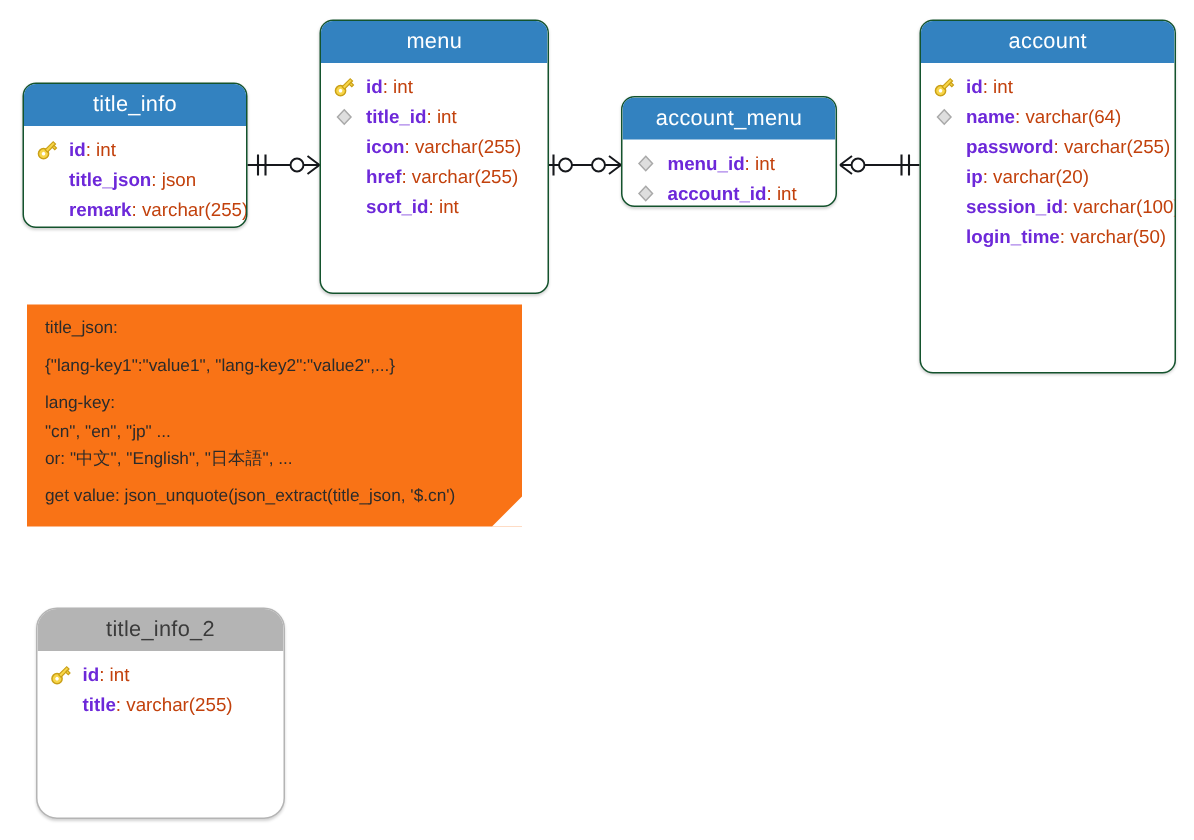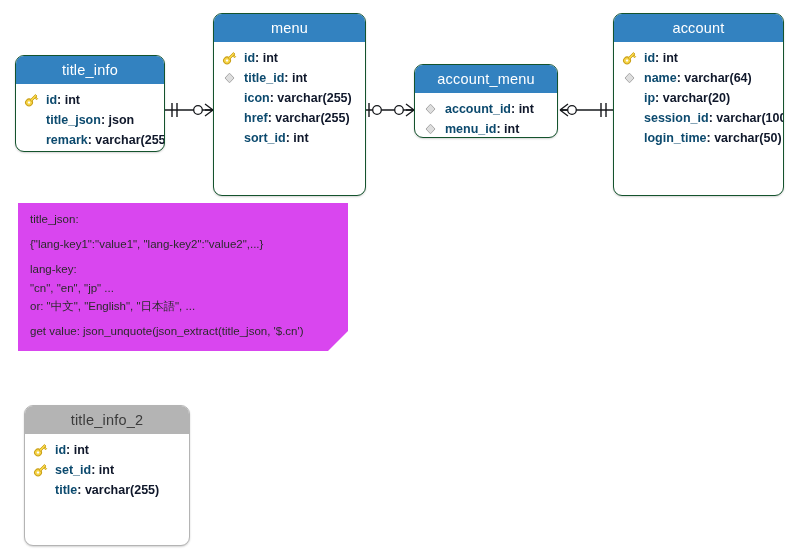--- a/index.html
+++ b/index.html
@@ -13,38 +13,38 @@
   .entity{
     position:absolute;background:#ffffff;border:1px solid #14532d;border-radius:9px;
     box-sizing:border-box;overflow:hidden;
     box-shadow:0 1px 2px rgba(0,0,0,.18);
   }
   .entity .ehead{
     background:#3382c0;color:#ffffff;text-align:center;
     font-size:14.5px;line-height:28px;height:28px;letter-spacing:.2px;
   }
   .entity .ebody{padding:6px 0 8px 0;}
-  .entity.gray{border-color:#b4b4b4;}
+  .entity.gray{border-color:#b4b4b4;border-radius:14px;}
   .entity.gray .ehead{background:#b4b4b4;color:#3b3b3b;}
 
   .field{
     position:relative;height:20px;line-height:20px;
     padding-left:30px;padding-right:8px;white-space:nowrap;
     font-size:12.5px;color:#1d1d1d;
   }
-  .fname{font-weight:bold;color:#0c4a6e;}
-  .ftype{color:#0f172a;font-weight:bold;}
+  .fname{font-weight:bold;color:#6d28d9;}
+  .ftype{color:#c2410c;font-weight:normal;}
 
   
   .ic{position:absolute;left:7px;top:2px;width:17px;height:16px;}
   .ic svg{display:block;}
 
   
   .note{
-    position:absolute;background:#d946ef;box-sizing:border-box;
+    position:absolute;background:#f97316;box-sizing:border-box;
     padding:10px 12px 8px 12px;font-size:11.5px;color:#2b2b2b;line-height:1.15;
   }
   .note .nline{margin:0 0 12px 0;white-space:nowrap;}
   .note .nline.tight{margin-bottom:5px;}
   .note .nline:last-child{margin-bottom:0;}
   .note .fold{
     position:absolute;right:0;bottom:0;width:0;height:0;
     border-left:20px solid transparent;border-bottom:20px solid #ffffff;
   }
 
@@ -150,34 +150,34 @@
 
   <div class="entity" style="left:414px;top:64px;width:144px;height:74px;">
     <div class="ehead">account_menu</div>
     <div class="ebody">
       <div class="field">
         <span class="ic">
           <svg width="17" height="16" viewBox="0 0 17 16">
               <path d="M8.5 3.2 L13 8 L8.5 12.8 L4 8 Z" fill="#dedede" stroke="#a9a9a9" stroke-width="1"></path>
             </svg>
         </span>
+        <span class="fname">menu_id</span><span class="ftype">: <span>int</span></span>
+      </div>
+      <div class="field">
+        <span class="ic">
+          <svg width="17" height="16" viewBox="0 0 17 16">
+              <path d="M8.5 3.2 L13 8 L8.5 12.8 L4 8 Z" fill="#dedede" stroke="#a9a9a9" stroke-width="1"></path>
+            </svg>
+        </span>
         <span class="fname">account_id</span><span class="ftype">: <span>int</span></span>
       </div>
-      <div class="field">
-        <span class="ic">
-          <svg width="17" height="16" viewBox="0 0 17 16">
-              <path d="M8.5 3.2 L13 8 L8.5 12.8 L4 8 Z" fill="#dedede" stroke="#a9a9a9" stroke-width="1"></path>
-            </svg>
-        </span>
-        <span class="fname">menu_id</span><span class="ftype">: <span>int</span></span>
-      </div>
-    </div>
-  </div>
-
-  <div class="entity" style="left:613px;top:13px;width:171px;height:183px;">
+    </div>
+  </div>
+
+  <div class="entity" style="left:613px;top:13px;width:171px;height:236px;">
     <div class="ehead">account</div>
     <div class="ebody">
       <div class="field">
         <span class="ic">
           <svg width="17" height="16" viewBox="0 0 17 16">
               <g transform="rotate(-45 8.5 8)">
                 <circle cx="5" cy="8" r="3.4" fill="#f7d548" stroke="#caa018" stroke-width="1"></circle>
                 <circle cx="5" cy="8" r="1.2" fill="#ffffff"></circle>
                 <rect x="7.6" y="6.9" width="7.6" height="2.2" fill="#f7d548" stroke="#caa018" stroke-width=".8"></rect>
                 <rect x="12.2" y="9" width="1.6" height="2.4" fill="#f7d548" stroke="#caa018" stroke-width=".8"></rect>
@@ -186,20 +186,23 @@
         </span>
         <span class="fname">id</span><span class="ftype">: <span>int</span></span>
       </div>
       <div class="field">
         <span class="ic">
           <svg width="17" height="16" viewBox="0 0 17 16">
               <path d="M8.5 3.2 L13 8 L8.5 12.8 L4 8 Z" fill="#dedede" stroke="#a9a9a9" stroke-width="1"></path>
             </svg>
         </span>
         <span class="fname">name</span><span class="ftype">: <span>varchar(64)</span></span>
+      </div>
+      <div class="field">
+        <span class="fname">password</span><span class="ftype">: <span>varchar(255)</span></span>
       </div>
       <div class="field">
         <span class="fname">ip</span><span class="ftype">: <span>varchar(20)</span></span>
       </div>
       <div class="field">
         <span class="fname">session_id</span><span class="ftype">: <span>varchar(100)</span></span>
       </div>
       <div class="field">
         <span class="fname">login_time</span><span class="ftype">: <span>varchar(50)</span></span>
       </div>
@@ -214,33 +217,20 @@
           <svg width="17" height="16" viewBox="0 0 17 16">
               <g transform="rotate(-45 8.5 8)">
                 <circle cx="5" cy="8" r="3.4" fill="#f7d548" stroke="#caa018" stroke-width="1"></circle>
                 <circle cx="5" cy="8" r="1.2" fill="#ffffff"></circle>
                 <rect x="7.6" y="6.9" width="7.6" height="2.2" fill="#f7d548" stroke="#caa018" stroke-width=".8"></rect>
                 <rect x="12.2" y="9" width="1.6" height="2.4" fill="#f7d548" stroke="#caa018" stroke-width=".8"></rect>
               </g>
             </svg>
         </span>
         <span class="fname">id</span><span class="ftype">: <span>int</span></span>
-      </div>
-      <div class="field">
-        <span class="ic">
-          <svg width="17" height="16" viewBox="0 0 17 16">
-              <g transform="rotate(-45 8.5 8)">
-                <circle cx="5" cy="8" r="3.4" fill="#f7d548" stroke="#caa018" stroke-width="1"></circle>
-                <circle cx="5" cy="8" r="1.2" fill="#ffffff"></circle>
-                <rect x="7.6" y="6.9" width="7.6" height="2.2" fill="#f7d548" stroke="#caa018" stroke-width=".8"></rect>
-                <rect x="12.2" y="9" width="1.6" height="2.4" fill="#f7d548" stroke="#caa018" stroke-width=".8"></rect>
-              </g>
-            </svg>
-        </span>
-        <span class="fname">set_id</span><span class="ftype">: <span>int</span></span>
       </div>
       <div class="field">
         <span class="fname">title</span><span class="ftype">: <span>varchar(255)</span></span>
       </div>
     </div>
   </div>
 
   <div class="note" style="left:18px;top:203px;width:330px;height:148px;">
     <p class="nline">title_json:</p>
     <p class="nline">{"lang-key1":"value1", "lang-key2":"value2",...}</p>

